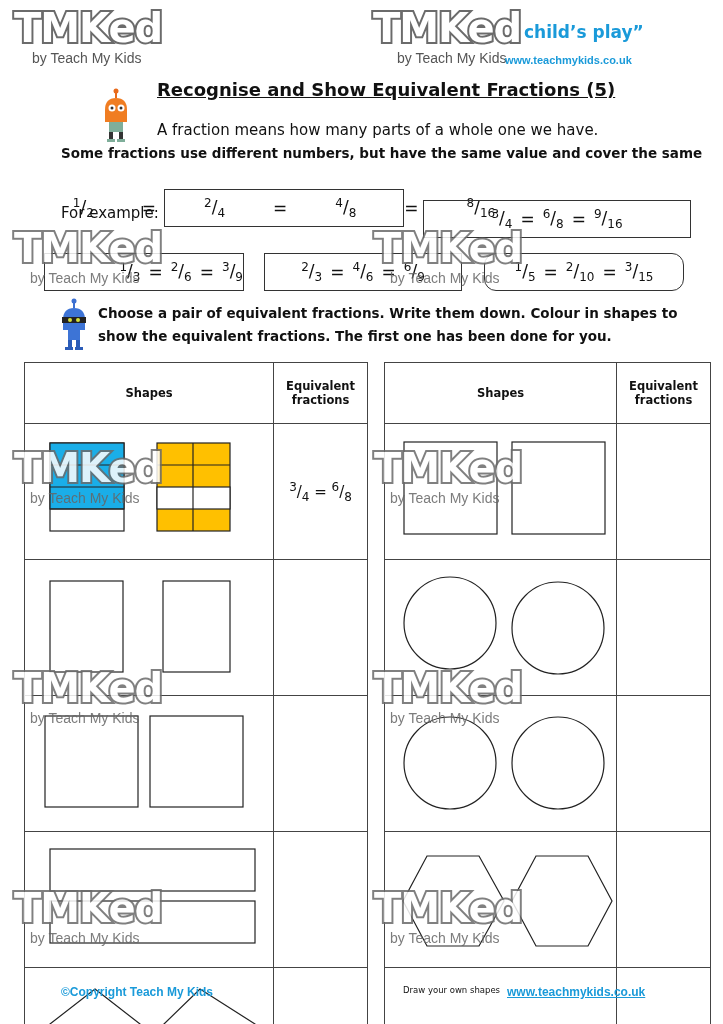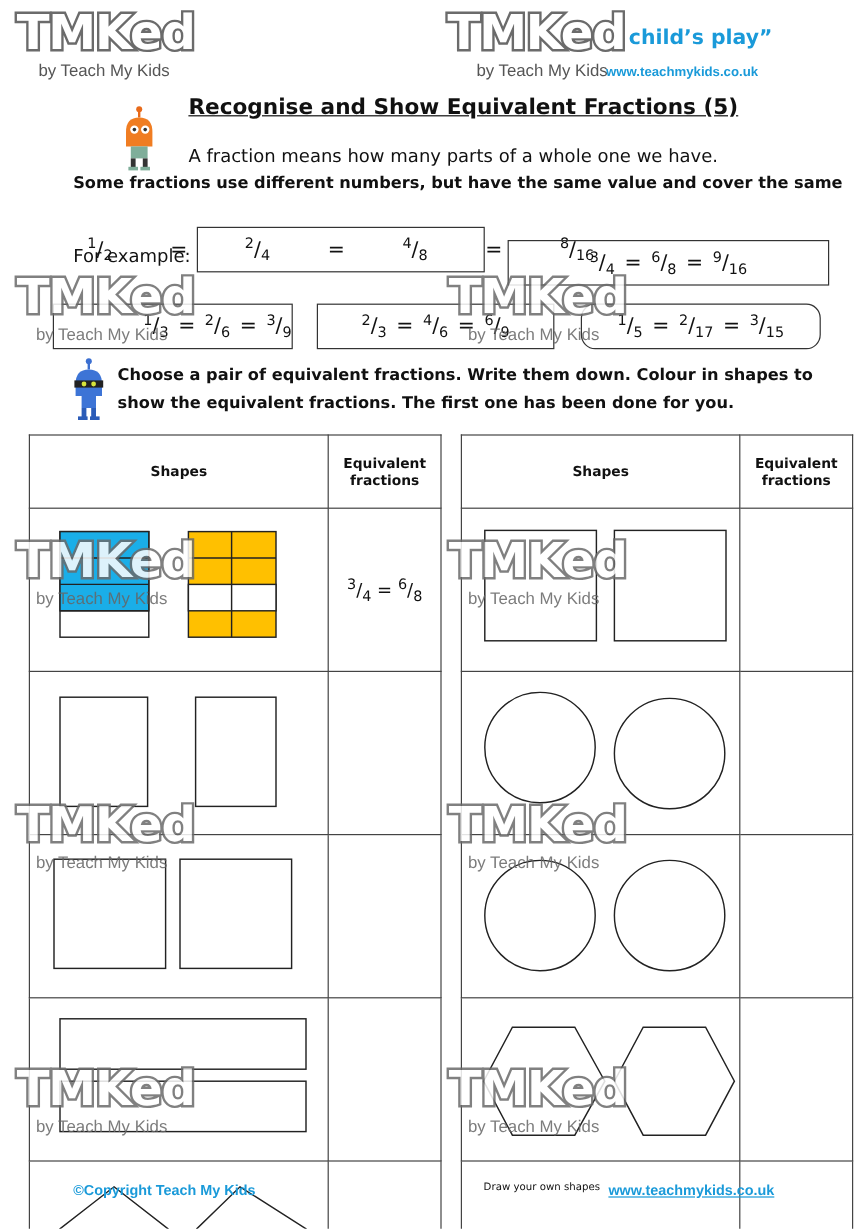--- a/index.html
+++ b/index.html
@@ -103,21 +103,21 @@
 <div class="fbox" style="left:264px; top:253px; width:196px;">
   <span class="fr"><sup>2</sup>/<sub>3</sub></span>
     <span class="eq">=</span>
   <span class="fr"><sup>4</sup>/<sub>6</sub></span>
     <span class="eq">=</span>
   <span class="fr"><sup>6</sup>/<sub>9</sub></span>
 </div>
 <div class="fbox" style="left:484px; top:253px; width:198px;border-radius:12px;">
   <span class="fr"><sup>1</sup>/<sub>5</sub></span>
     <span class="eq">=</span>
-  <span class="fr"><sup>2</sup>/<sub>17</sub></span>
+  <span class="fr"><sup>2</sup>/<sub>10</sub></span>
     <span class="eq">=</span>
   <span class="fr"><sup>3</sup>/<sub>15</sub></span>
 </div>
 
 <svg class="abs" style="left:60px; top:298px;" width="28" height="54" viewBox="0 0 28 54">
   <line x1="14" y1="2" x2="14" y2="10" stroke="#3b6fd1" stroke-width="2"></line>
   <circle cx="14" cy="3" r="2.5" fill="#3b6fd1"></circle>
   <path d="M3 22 Q3 10 14 10 Q25 10 25 22 L25 32 L3 32 Z" fill="#3d74d6"></path>
   <rect x="2" y="19" width="24" height="6" fill="#222"></rect>
   <circle cx="10" cy="22" r="2" fill="#d6e23a"></circle>

